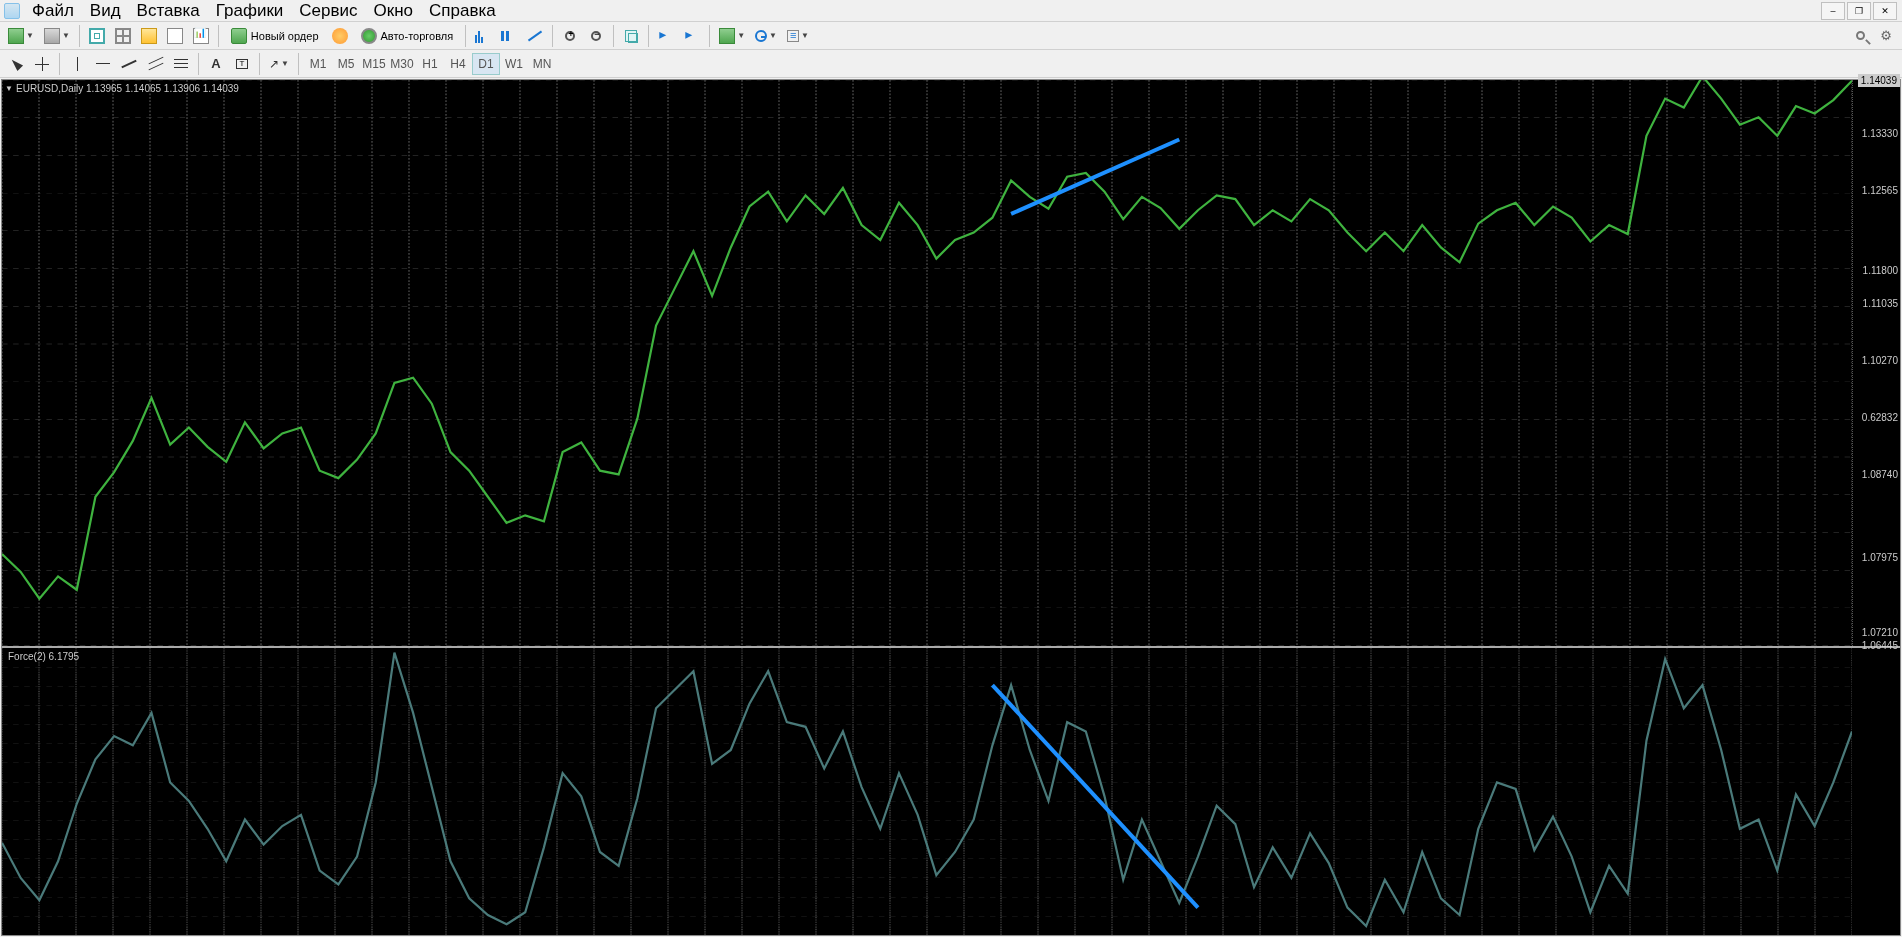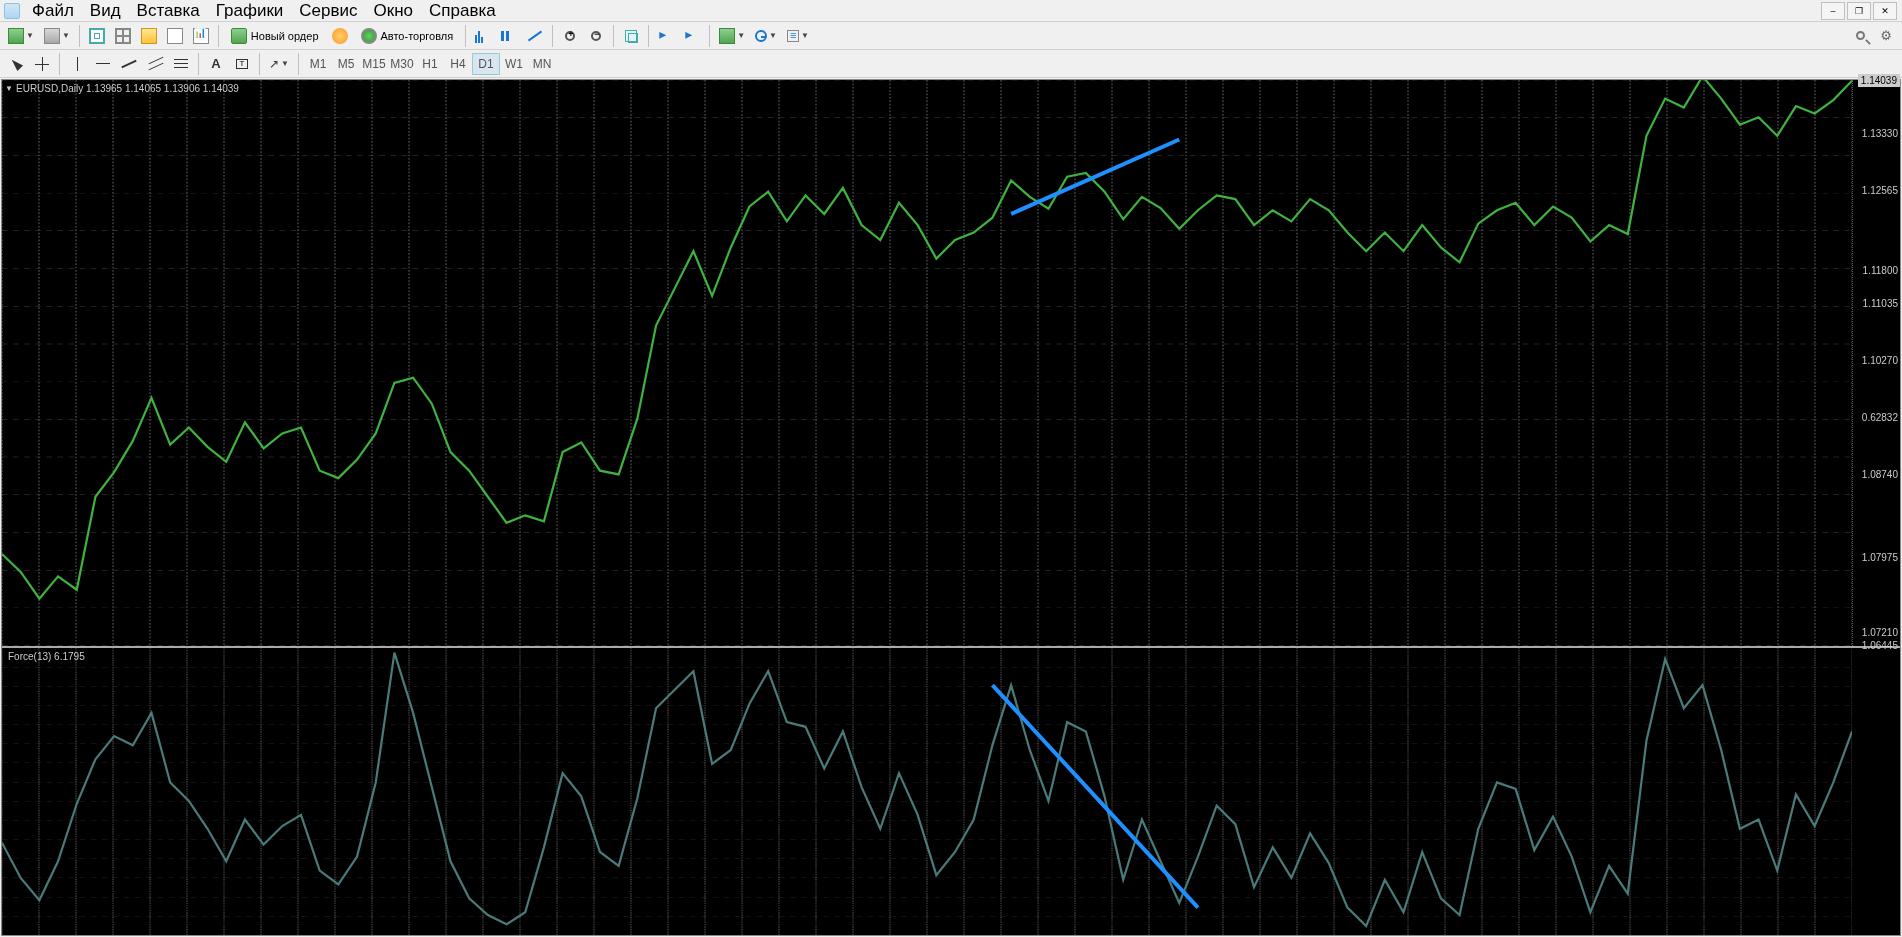--- a/index.html
+++ b/index.html
@@ -339,21 +339,21 @@
         <span class="y-label" style="top: calc(49.7368% - 6px);">1.10270</span>
         <span class="y-label" style="top: calc(59.8026% - 6px);">0.62832</span>
         <span class="y-label" style="top: calc(69.8684% - 6px);">1.08740</span>
         <span class="y-label" style="top: calc(79.9342% - 6px); margin-top: 26px;">1.07975</span>
         <span class="y-label" style="top: calc(90% - 6px); margin-top: 44px;">1.07210</span>
         <span class="y-label" style="top: calc(100.066% - 6px); text-align: right;">1.06445</span>
         <span class="price-tag" style="top: calc(0.144737% - 7px);">1.14039</span>
       </div>
   </div>
   <div class="ind-pane">
-    <span class="chart-title" style="left:6px">Force(13) 6.1795</span>
+    <span class="chart-title" style="left:6px">Force(2) 6.1795</span>
     <svg class="chart-svg" id="ind-svg" preserveAspectRatio="none" viewBox="0 0 1000 1000">
         <g>
           <line x1="0" x2="0" y1="0" y2="1000" stroke="#444" stroke-width="0.8" stroke-dasharray="3,3"></line>
           <line x1="20" x2="20" y1="0" y2="1000" stroke="#444" stroke-width="0.8" stroke-dasharray="3,3"></line>
           <line x1="40" x2="40" y1="0" y2="1000" stroke="#444" stroke-width="0.8" stroke-dasharray="3,3"></line>
           <line x1="60" x2="60" y1="0" y2="1000" stroke="#444" stroke-width="0.8" stroke-dasharray="3,3"></line>
           <line x1="80" x2="80" y1="0" y2="1000" stroke="#444" stroke-width="0.8" stroke-dasharray="3,3"></line>
           <line x1="100" x2="100" y1="0" y2="1000" stroke="#444" stroke-width="0.8" stroke-dasharray="3,3"></line>
           <line x1="120" x2="120" y1="0" y2="1000" stroke="#444" stroke-width="0.8" stroke-dasharray="3,3"></line>
           <line x1="140" x2="140" y1="0" y2="1000" stroke="#444" stroke-width="0.8" stroke-dasharray="3,3"></line>

